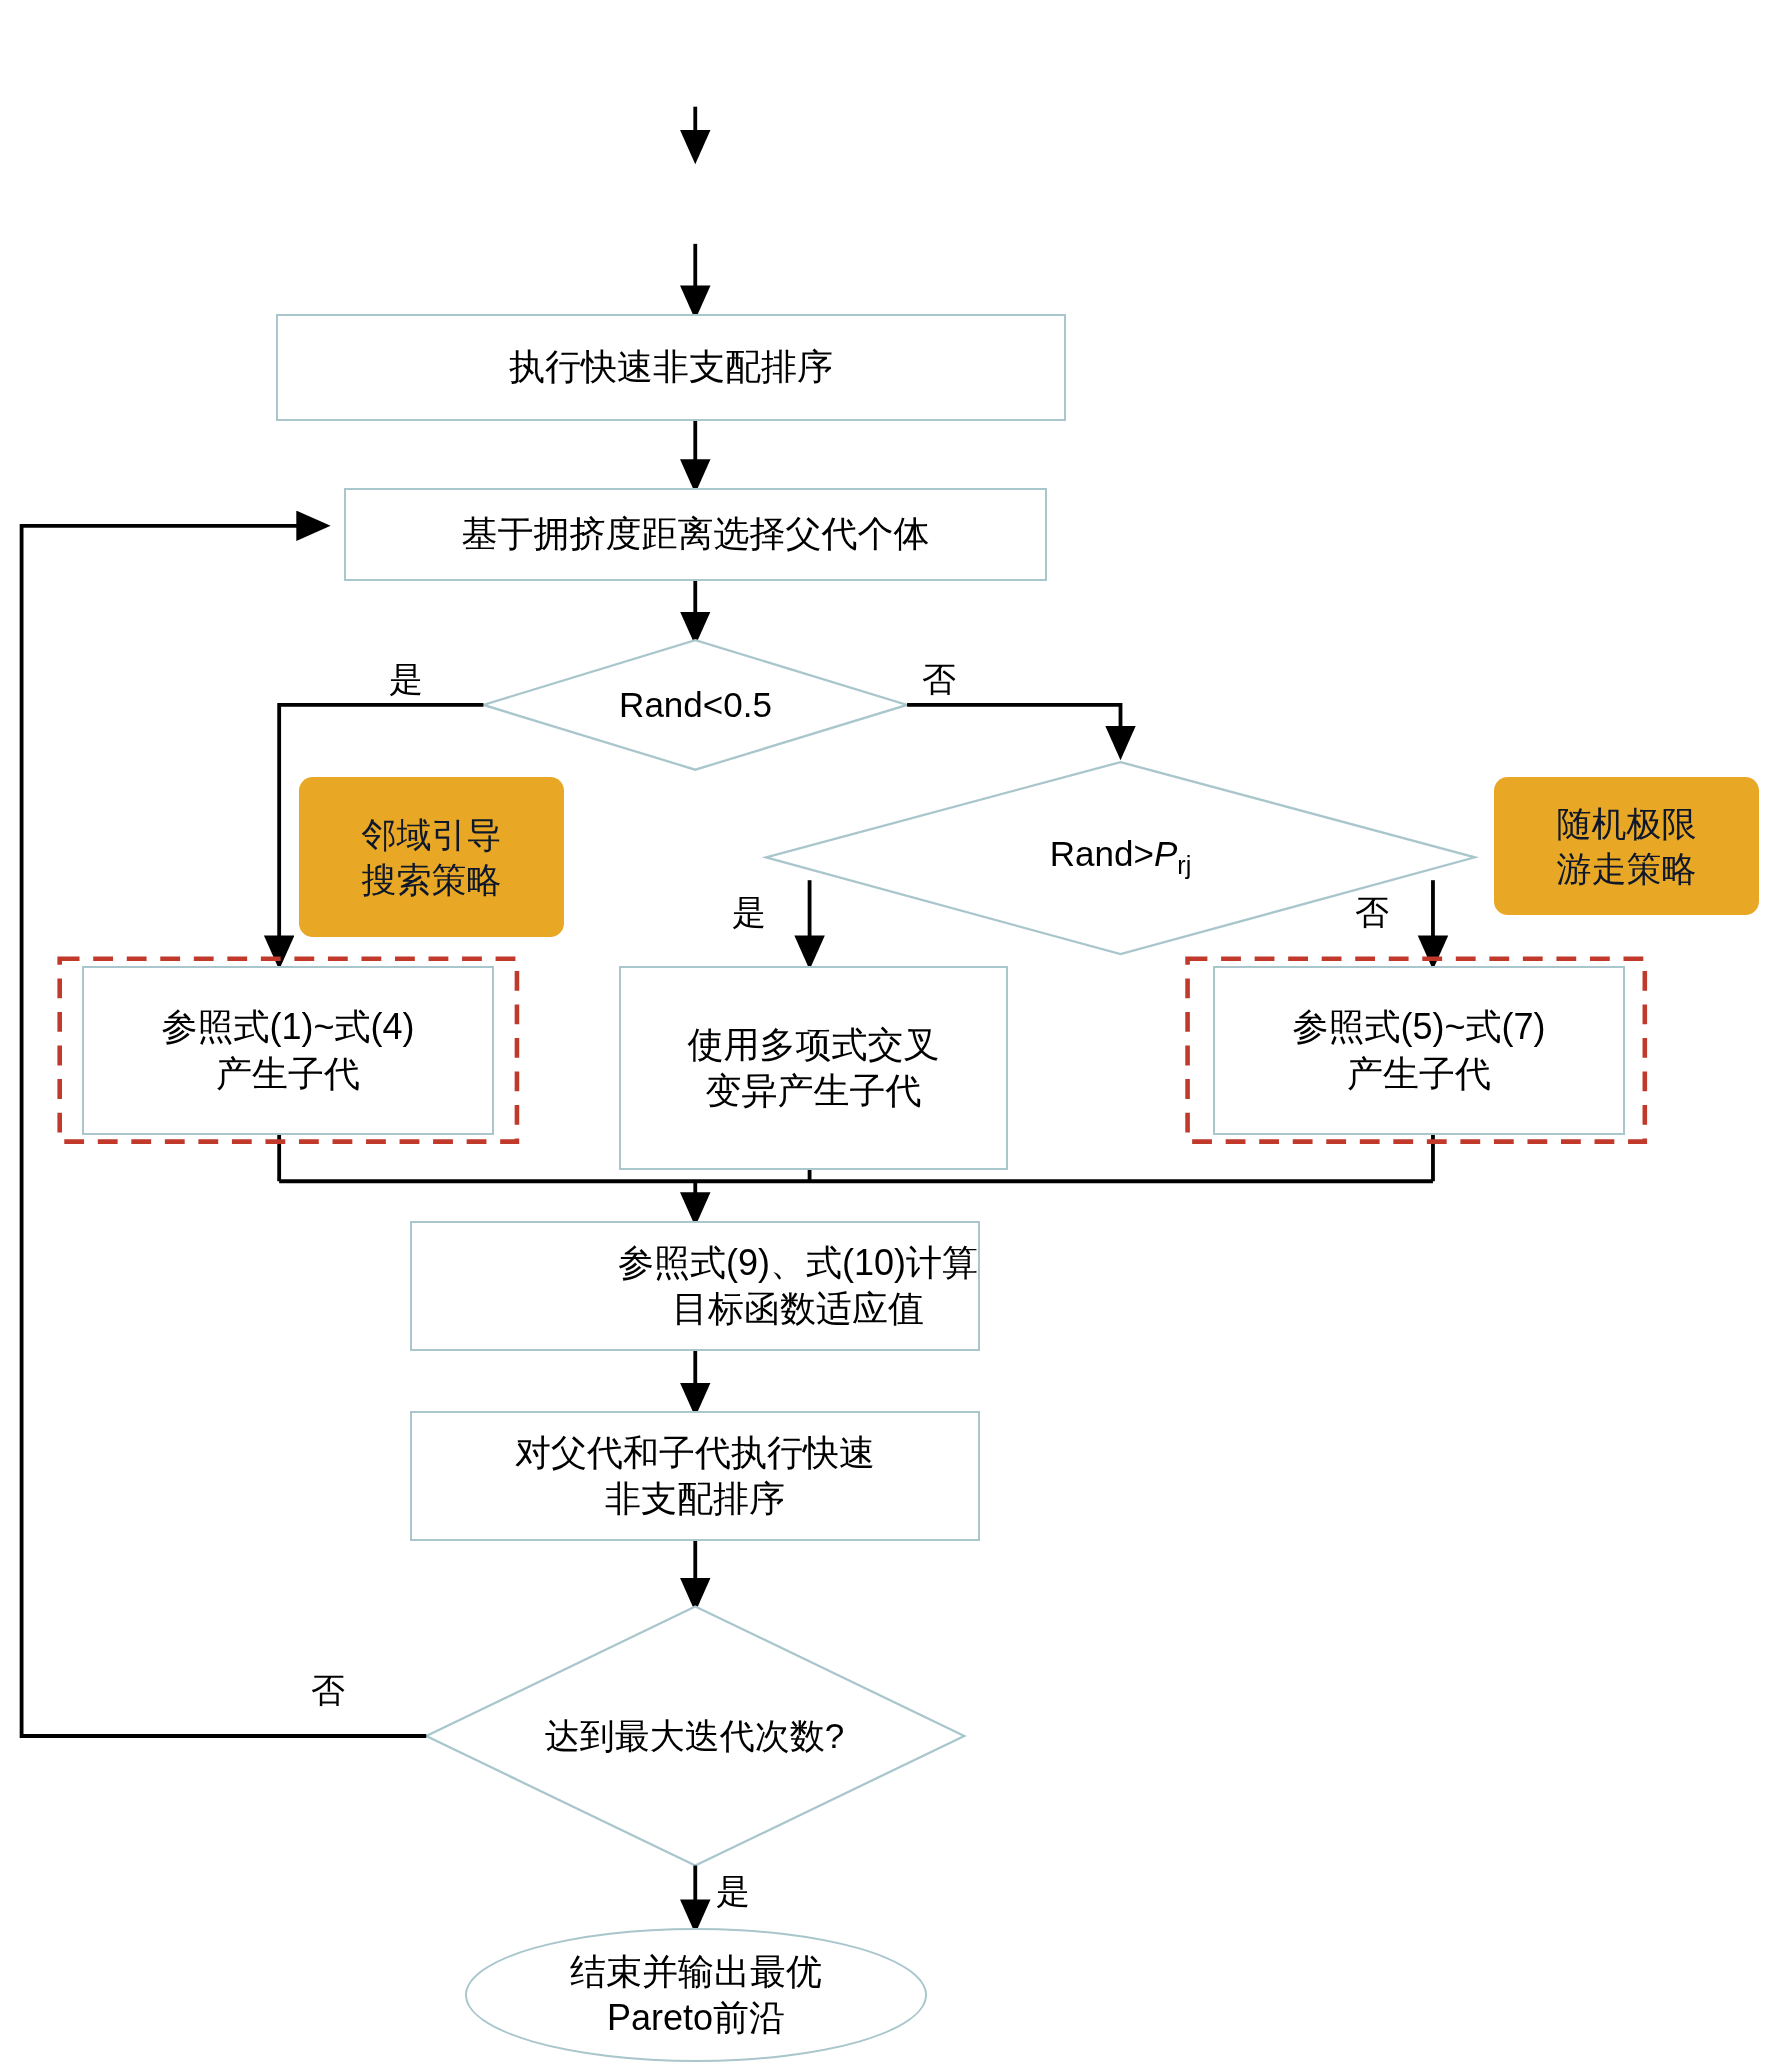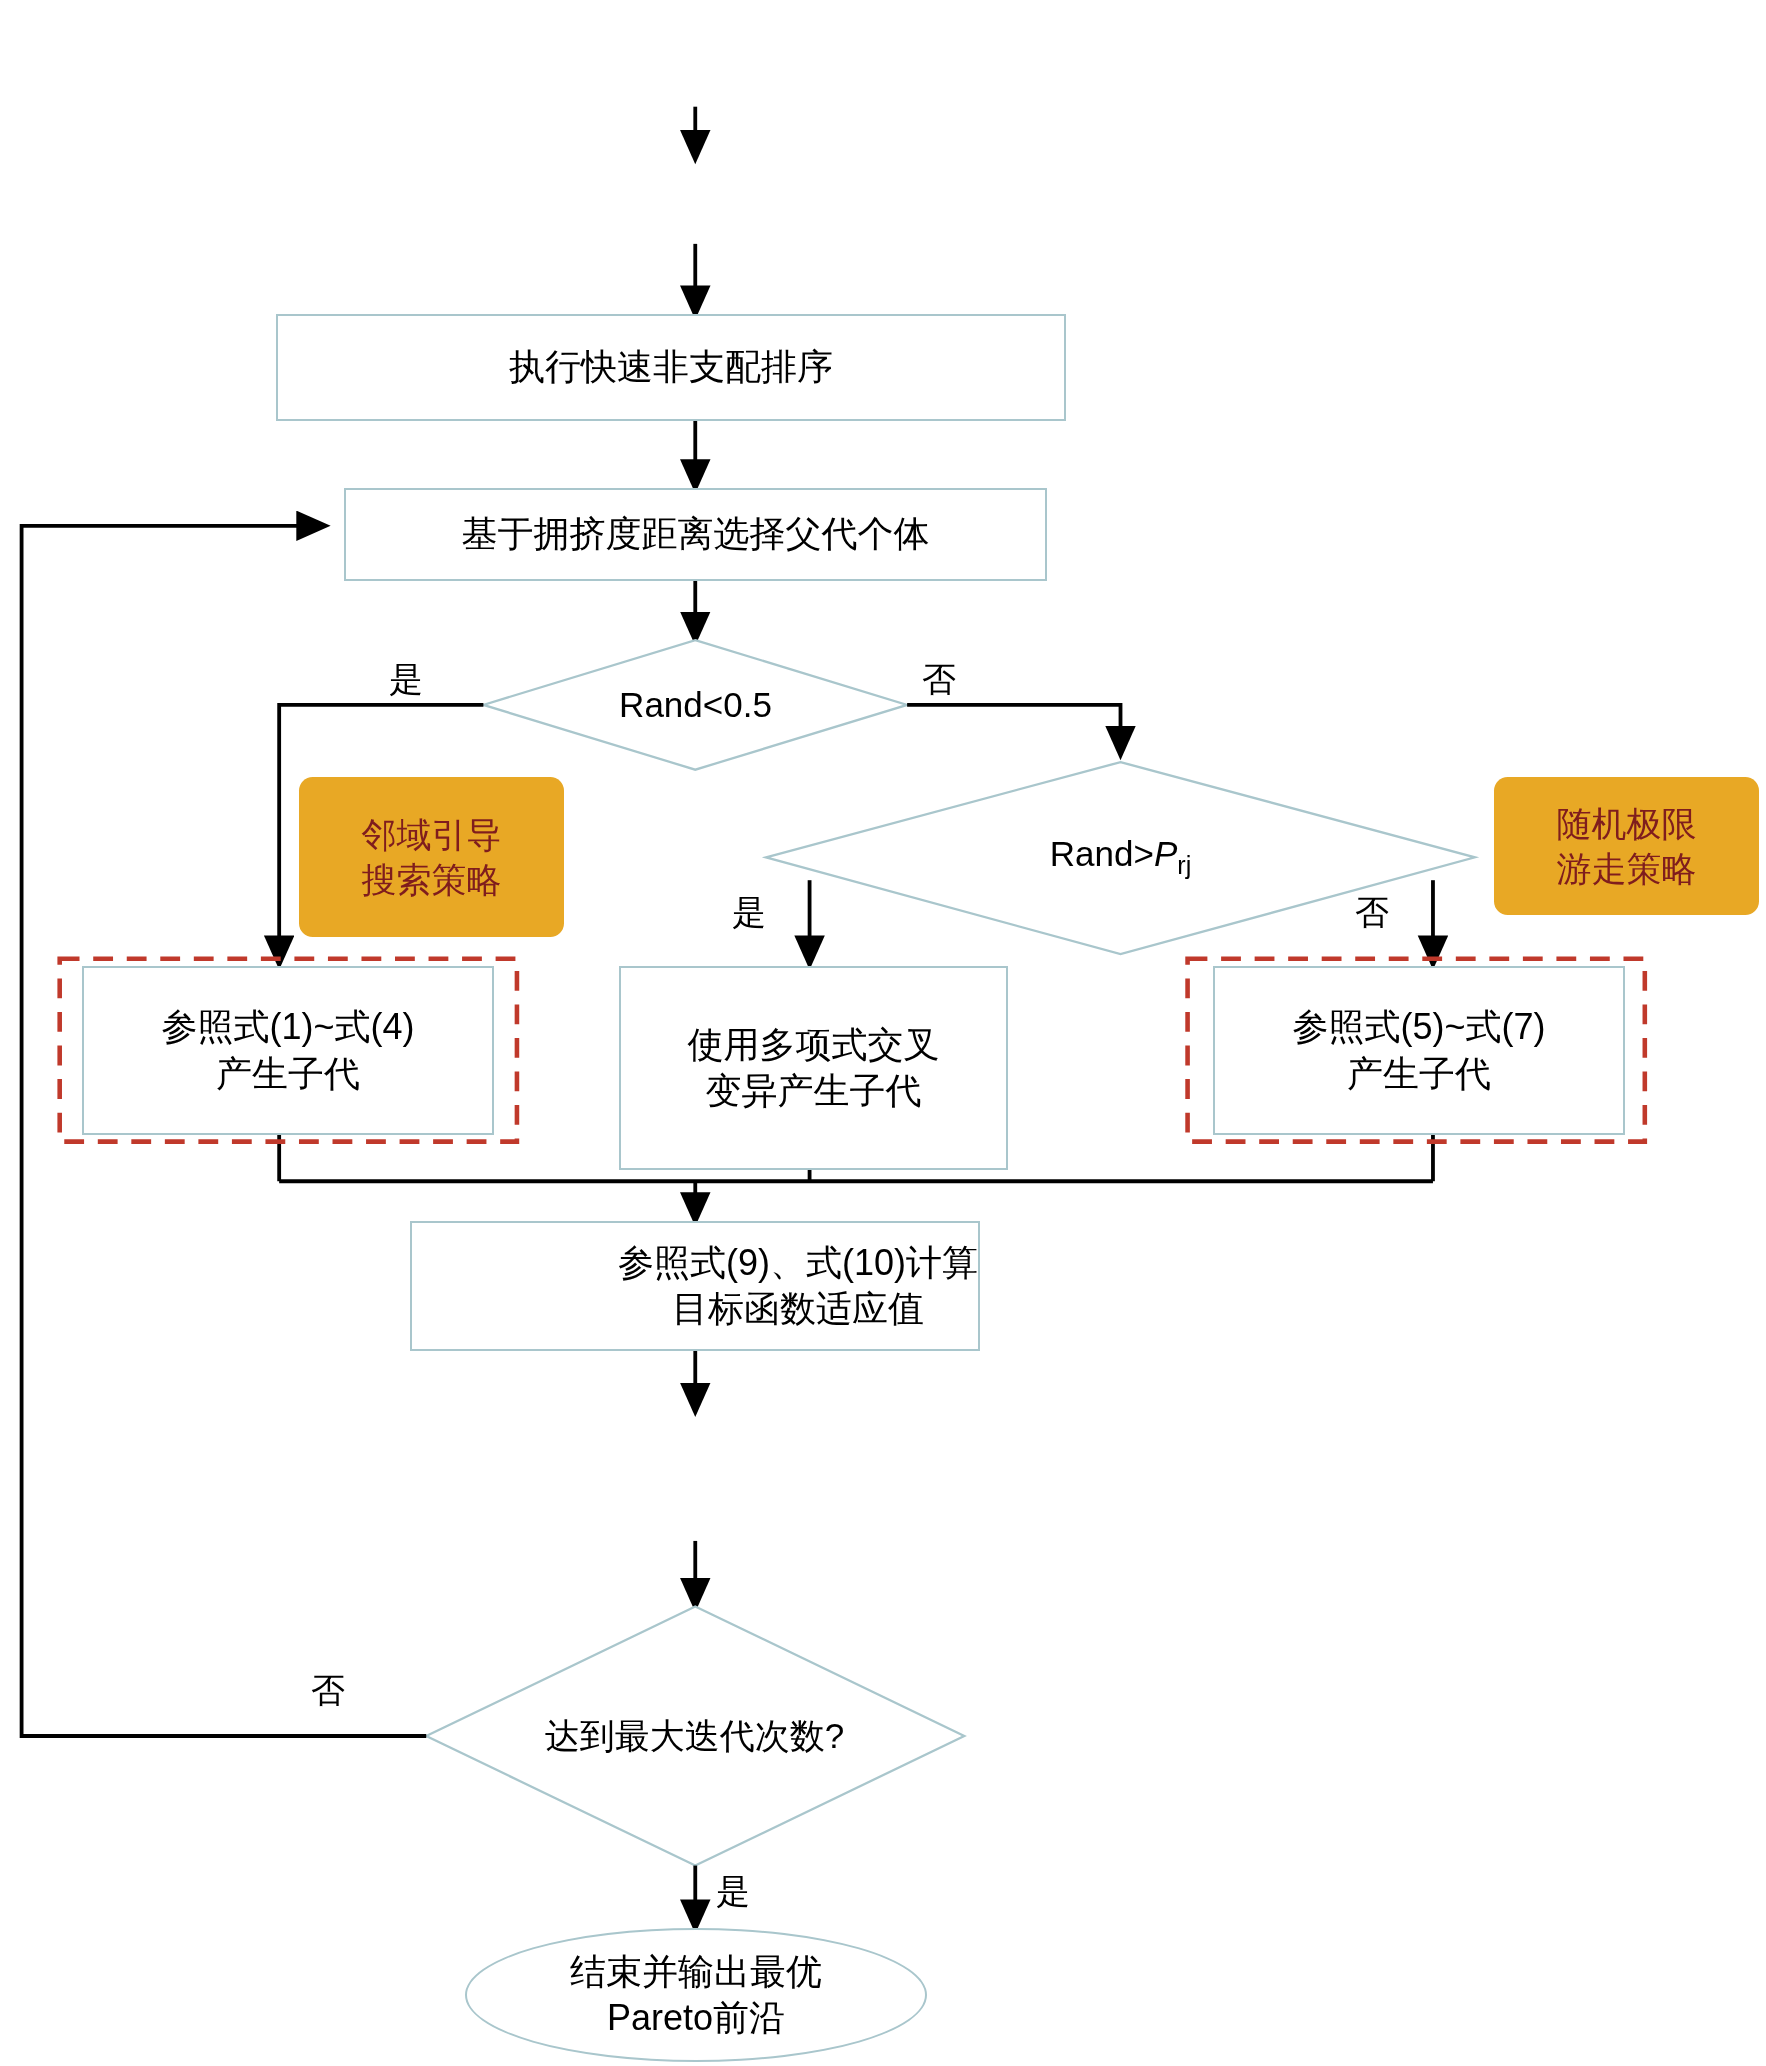--- a/index.html
+++ b/index.html
@@ -53,21 +53,21 @@
   .strategy-box {
     position: absolute;
     box-sizing: border-box;
     background: #e8a825;
     border-radius: 13.7px;
     display: flex;
     align-items: center;
     justify-content: center;
     text-align: center;
     font-size: 35px;
-    color: #7f1d1d;
+    color: #0f172a;
     line-height: 1.3;
     z-index: 6;
   }
   .edge-label {
     position: absolute;
     font-size: 34px;
     color: #000000;
     z-index: 7;
     background: transparent;
   }
@@ -193,20 +193,26 @@
     </div>
   </div>
 
   <div class="node rect-node" style="left:410px; top:1221px; width:570px; height:130px;justify-content:flex-end;">
     <div>
       <div>参照式(9)、式(10)计算</div>
       <div>目标函数适应值</div>
     </div>
   </div>
 
+  <div class="node rect-node" style="left:410px; top:1411px; width:570px; height:130px;">
+    <div>
+      <div>对父代和子代执行快速</div>
+      <div>非支配排序</div>
+    </div>
+  </div>
 
   <div class="node diamond-label" style="left:466px; top:1710px; width:457px; height:53px;">
     <span>达到最大迭代次数?</span>
   </div>
 
   <div class="node ellipse-node" style="left:465px; top:1928px; width:462px; height:134px;">
     <div>
       <div>结束并输出最优</div>
       <div>Pareto前沿</div>
     </div>

